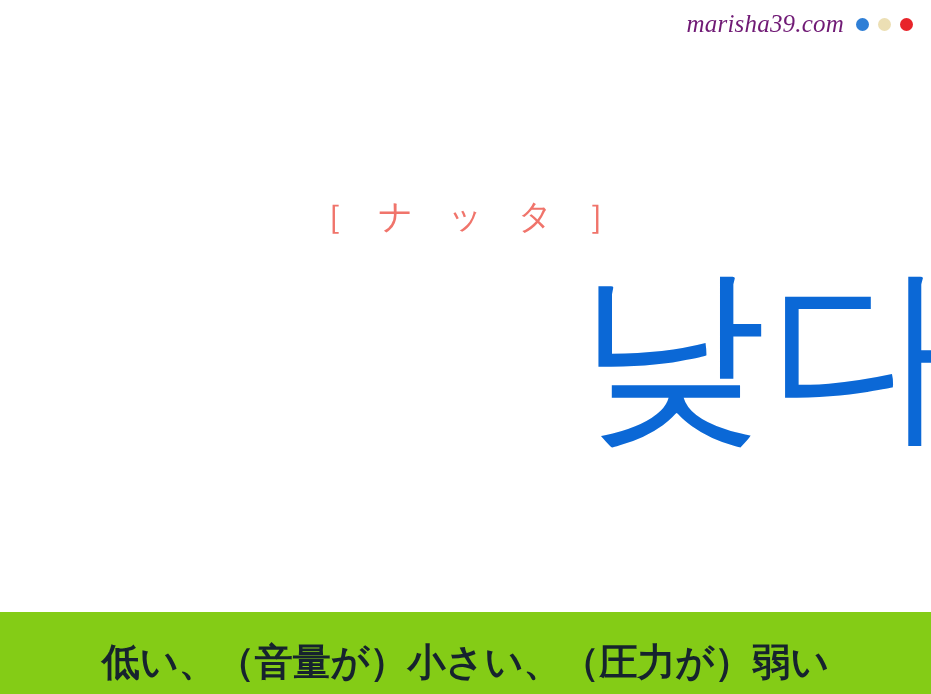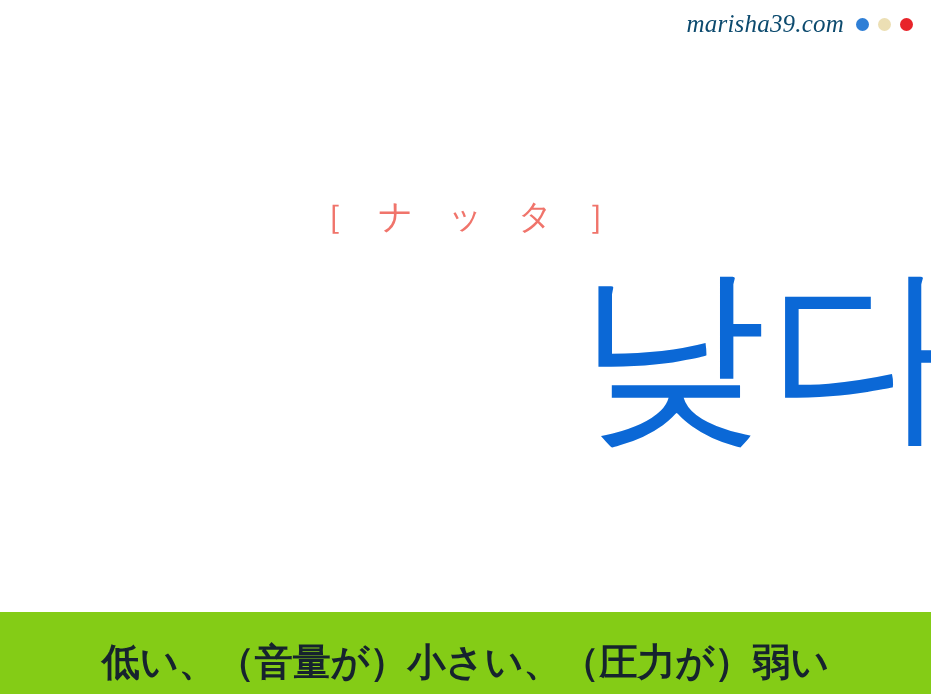--- a/index.html
+++ b/index.html
@@ -24,21 +24,21 @@
     top: 10px;
     right: 18px;
     display: flex;
     align-items: center;
     gap: 10px;
   }
   .brand-text {
     font-family: "Liberation Serif", serif;
     font-style: italic;
     font-size: 25px;
-    color: #0c4a6e;
+    color: #701a75;
     letter-spacing: 0.2px;
     white-space: nowrap;
   }
   .dots {
     display: flex;
     align-items: center;
     gap: 9px;
     padding-left: 2px;
   }
   .dot {

